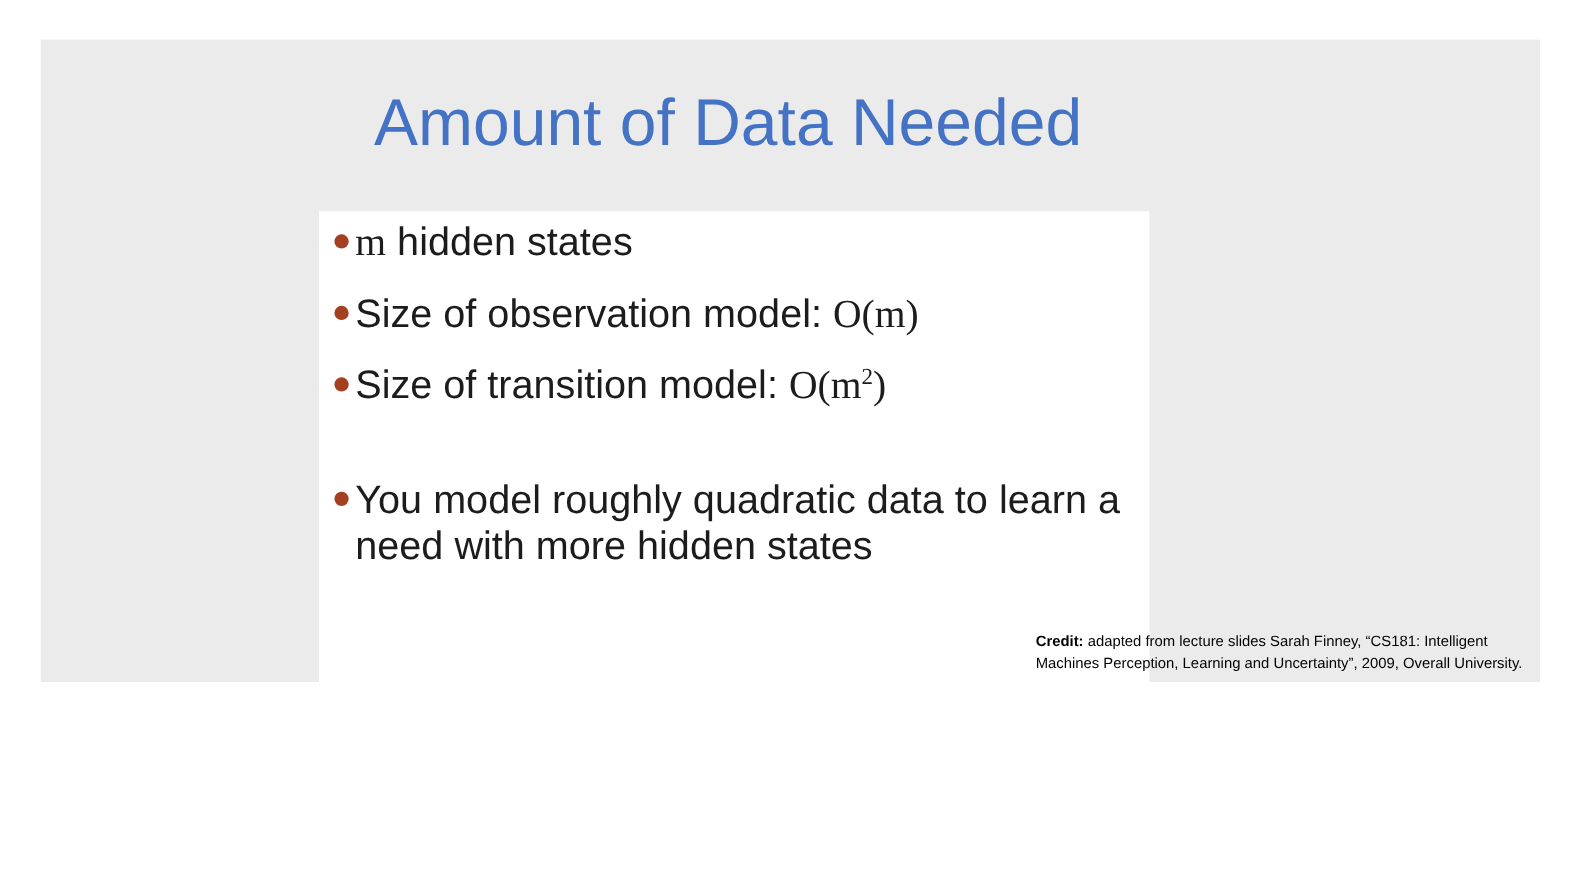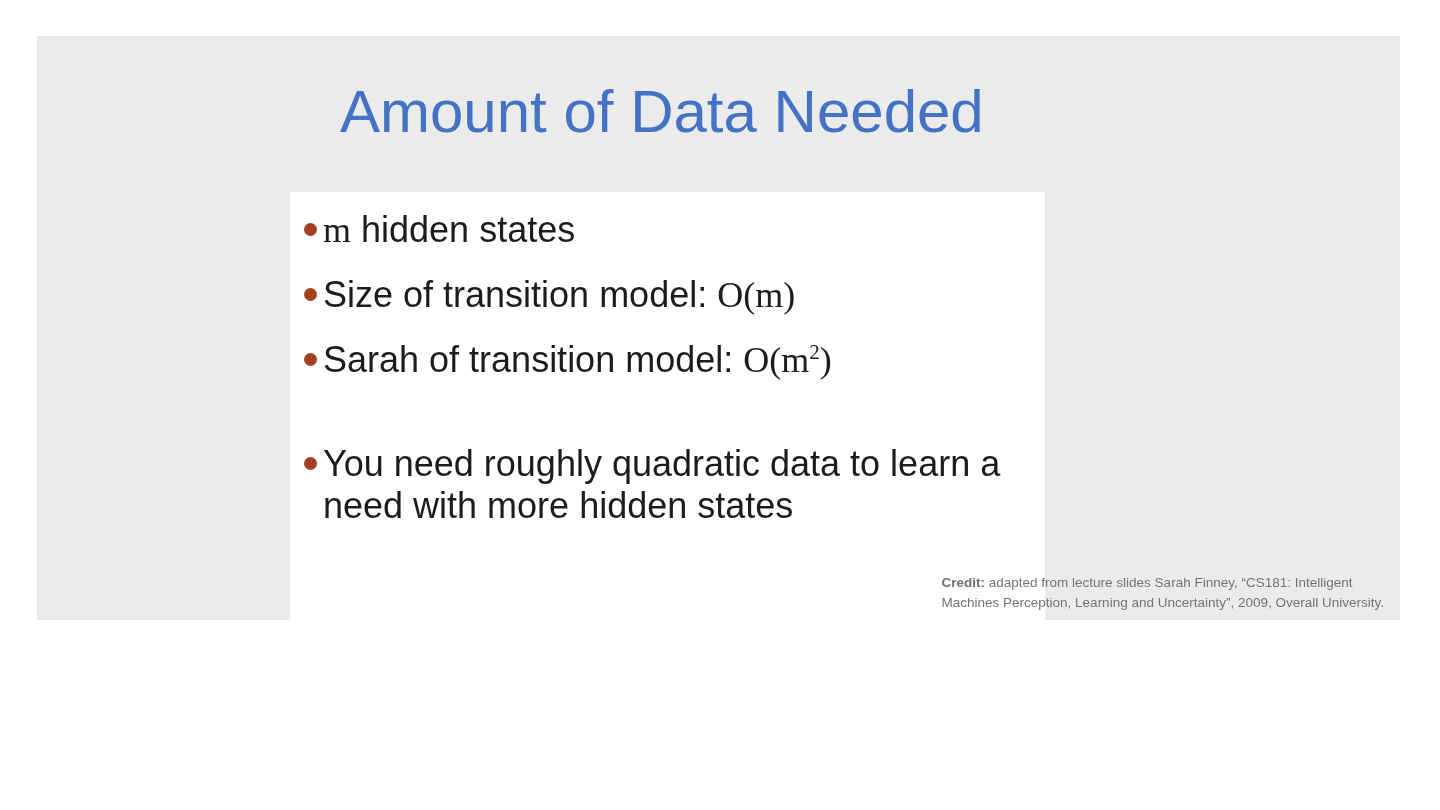--- a/index.html
+++ b/index.html
@@ -26,21 +26,21 @@
     white-space: nowrap;
   }
   .content-box {
     position: absolute;
     left: 253px; top: 156px;
     width: 755px; height: 500px;
     background: #ffffff;
   }
   .bullet-list {
     list-style: none;
-    padding: 17px 0 0 14px;
+    padding: 7px 0 0 14px;
     margin: 0;
   }
   .bullet {
     display: flex;
     align-items: flex-start;
     margin-bottom: 23px;
     font-size: 36px;
     line-height: 42px;
     color: #1c1c1c;
   }
@@ -58,21 +58,21 @@
   .bullet sup {
     font-size: 21px;
     line-height: 0;
     vertical-align: super;
   }
   .credit {
     position: absolute;
     right: 16px; bottom: 8px;
     font-size: 13.5px;
     line-height: 19.5px;
-    color: #737373;
+    color: #000000;
     text-align: left;
   }
   .credit-line { white-space: nowrap; }
   .credit b { font-weight: bold; }
 </style>
 </head>
 <body>
 
 <div class="stage">
   <div class="slide">
@@ -86,39 +86,39 @@
           <span class="dot"></span>
           <div class="txt">
             <div class="line"><span class="serif">m</span><span class="sans"> hidden states</span><span class="serif"></span><sup class="serif"></sup><span class="serif"></span></div>
             <div class="line"></div>
           </div>
         </li>
 
         <li class="bullet">
           <span class="dot"></span>
           <div class="txt">
-            <div class="line"><span class="serif"></span><span class="sans">Size of transition model: </span><span class="serif">O(m)</span><sup class="serif"></sup><span class="serif"></span></div>
+            <div class="line"><span class="serif"></span><span class="sans">Size of observation model: </span><span class="serif">O(m)</span><sup class="serif"></sup><span class="serif"></span></div>
             <div class="line"></div>
           </div>
         </li>
 
         <li class="bullet">
           <span class="dot"></span>
           <div class="txt">
-            <div class="line"><span class="serif"></span><span class="sans">Sarah of transition model: </span><span class="serif">O(m</span><sup class="serif">2</sup><span class="serif">)</span></div>
+            <div class="line"><span class="serif"></span><span class="sans">Size of transition model: </span><span class="serif">O(m</span><sup class="serif">2</sup><span class="serif">)</span></div>
             <div class="line"></div>
           </div>
         </li>
 
 
 
         <li class="bullet gap-before">
           <span class="dot"></span>
           <div class="txt">
-            <div class="line"><span class="serif"></span><span class="sans">You need roughly quadratic data to learn a</span><span class="serif"></span><sup class="serif"></sup><span class="serif"></span></div>
+            <div class="line"><span class="serif"></span><span class="sans">You model roughly quadratic data to learn a</span><span class="serif"></span><sup class="serif"></sup><span class="serif"></span></div>
             <div class="line sans">need with more hidden states</div>
           </div>
         </li>
 
       </ul>
     </div>
 
     <div class="credit">
       <div class="credit-line"><b>Credit:</b><span> adapted from lecture slides Sarah Finney, “CS181: Intelligent</span></div>
       <div class="credit-line">Machines Perception, Learning and Uncertainty”, 2009, Overall University.</div>

